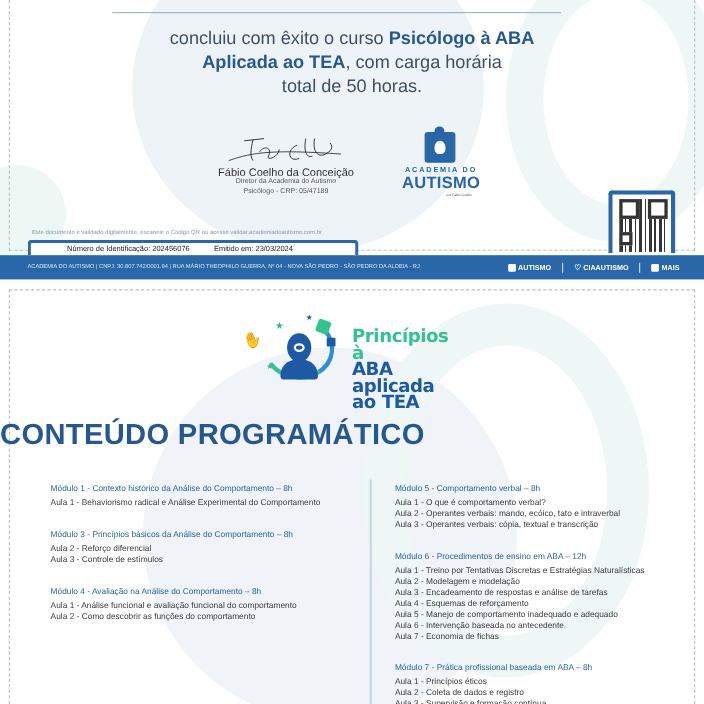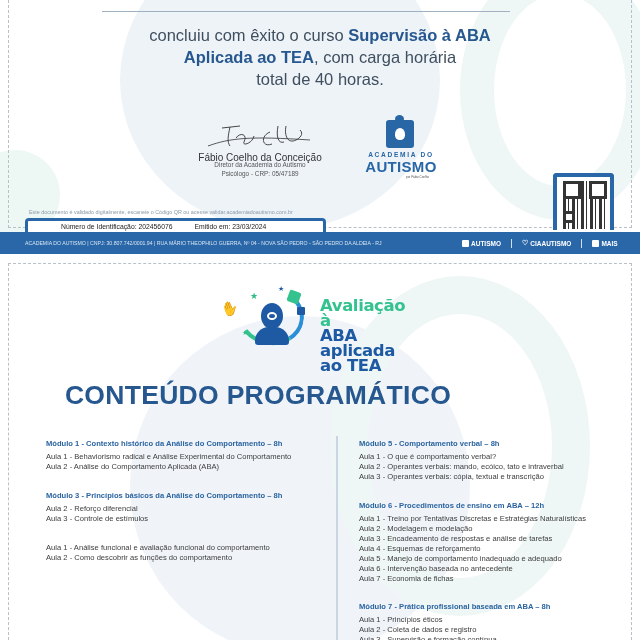--- a/index.html
+++ b/index.html
@@ -68,47 +68,47 @@
   .head-swirl { position: absolute; left: 12px; top: 9px; width: 10px; height: 8px; border: 2px solid #fff; border-radius: 50%; }
   .head-arc { position: absolute; left: 18px; top: 6px; width: 66px; height: 58px; border: 4px solid transparent; border-right-color: #2a8fd6; border-bottom-color: #34c38f; border-radius: 50%; transform: rotate(10deg); }
   .hand { position: absolute; left: 1px; top: 20px; font-size: 14px; color: #1e5aa3; transform: rotate(-20deg); }
   .star { position: absolute; color: #2fbf86; font-size: 9px; }
   .puzzle-g { position: absolute; left: 68px; top: 10px; width: 12px; height: 12px; background: #34c38f; border-radius: 2px; transform: rotate(20deg); }
   .puzzle-b { position: absolute; left: 77px; top: 26px; width: 8px; height: 8px; background: #1e5aa3; border-radius: 1px; }
   .course-title { position: absolute; left: 100px; top: 17px; font-size: 16.5px; line-height: 15px; font-weight: bold; font-family: "DejaVu Sans", sans-serif; letter-spacing: -0.4px; }
   .ct-green { color: #34c38f; }
   .ct-blue { color: #1e5aa3; }
 
-  .section-title { position: absolute; left: 0; top: 124px; width: 516px; text-align: center; font-size: 26.5px; font-weight: bold; color: #26578f; letter-spacing: 0.3px; }
+  .section-title { position: absolute; left: 0; top: 124px; width: 516px; text-align: left; font-size: 26.5px; font-weight: bold; color: #26578f; letter-spacing: 0.3px; }
 
   .divider { position: absolute; left: 336px; top: 180px; width: 2px; height: 210px; background: #c9d6e2; }
 
   .col { position: absolute; top: 183px; width: 290px; }
   .col-left { left: 46px; }
   .col-right { left: 359px; }
   .module { margin-bottom: 19px; }
-  .mod-title { font-size: 7.6px; font-weight: bold; color: #2b64a0; margin-bottom: 3px; line-height: 10px; }
+  .mod-title { font-size: 7.6px; font-weight: normal; color: #2b64a0; margin-bottom: 3px; line-height: 10px; }
   .lesson { font-size: 7.6px; color: #3c3c3c; line-height: 10px; white-space: nowrap; }
   .col-right .module:nth-child(2) { margin-bottom: 18px; }
 </style>
 </head>
 <body>
 
 <section class="page page1">
   <div class="wm wm-head1"></div>
   <div class="wm wm-arc1"></div>
   <div class="wm wm-leaf"></div>
   <div class="dotted-border"></div>
 
   <div class="name-rule"></div>
 
   <p class="completion">
-    <span>concluiu com êxito o curso </span><b>Supervisão à ABA</b><br>
+    <span>concluiu com êxito o curso </span><b>Psicólogo à ABA</b><br>
     <b>Aplicada ao TEA</b><span>, com carga horária</span><br>
-    <span>total de 40 horas.</span>
+    <span>total de 50 horas.</span>
   </p>
 
   <svg class="signature" viewBox="0 0 120 36">
     <path d="M8 28 C30 20, 50 18, 110 22" stroke="#333" stroke-width="0.8" fill="none"></path>
     <path d="M22 10 L40 8 M30 9 C28 18, 27 24, 30 28 M36 20 C40 14, 48 16, 44 24 C42 28, 52 26, 54 18" stroke="#333" stroke-width="0.9" fill="none"></path>
     <path d="M70 14 C60 18, 62 30, 72 26 M78 8 C76 18, 78 26, 84 24 M86 8 C84 18, 88 26, 96 22 C100 20, 104 16, 100 12" stroke="#333" stroke-width="0.9" fill="none"></path>
   </svg>
   <div class="sig-name">Fábio Coelho da Conceição</div>
   <div class="sig-role">
     <div>Diretor da Academia do Autismo</div>
@@ -167,42 +167,42 @@
     <span class="star" style="left:58px;top:4px;font-size:7px;color:#1e5aa3;">★</span>
     <span class="star" style="left:22px;top:48px;font-size:7px;">★</span>
     <div class="puzzle-g"></div>
     <div class="puzzle-b"></div>
     <div class="head-icon">
       <div class="head-circle"></div>
       <div class="head-body"></div>
       <div class="head-swirl"></div>
     </div>
     <div class="course-title">
-      <div class="ct-green">Avaliação à</div>
+      <div class="ct-green">Princípios à</div>
       <div class="ct-blue">ABA aplicada</div>
       <div class="ct-blue">ao TEA</div>
     </div>
   </div>
 
   <h1 class="section-title">CONTEÚDO PROGRAMÁTICO</h1>
 
   <div class="divider"></div>
 
   <div class="col col-left">
     <div class="module">
       <div class="mod-title">Módulo 1 - Contexto histórico da Análise do Comportamento – 8h</div>
       <div class="lesson">Aula 1 - Behaviorismo radical e Análise Experimental do Comportamento</div>
-      <div class="lesson">Aula 2 - Análise do Comportamento Aplicada (ABA)</div>
     </div>
     <div class="module">
       <div class="mod-title">Módulo 3 - Princípios básicos da Análise do Comportamento – 8h</div>
       <div class="lesson">Aula 2 - Reforço diferencial</div>
       <div class="lesson">Aula 3 - Controle de estímulos</div>
     </div>
     <div class="module">
+      <div class="mod-title">Módulo 4 - Avaliação na Análise do Comportamento – 8h</div>
       <div class="lesson">Aula 1 -  Análise funcional e avaliação funcional do comportamento</div>
       <div class="lesson">Aula 2 -  Como descobrir as funções do comportamento</div>
     </div>
   </div>
 
   <div class="col col-right">
     <div class="module">
       <div class="mod-title">Módulo 5 - Comportamento verbal – 8h</div>
       <div class="lesson">Aula 1 - O que é comportamento verbal?</div>
       <div class="lesson">Aula 2 - Operantes verbais: mando, ecóico, tato e intraverbal</div>

